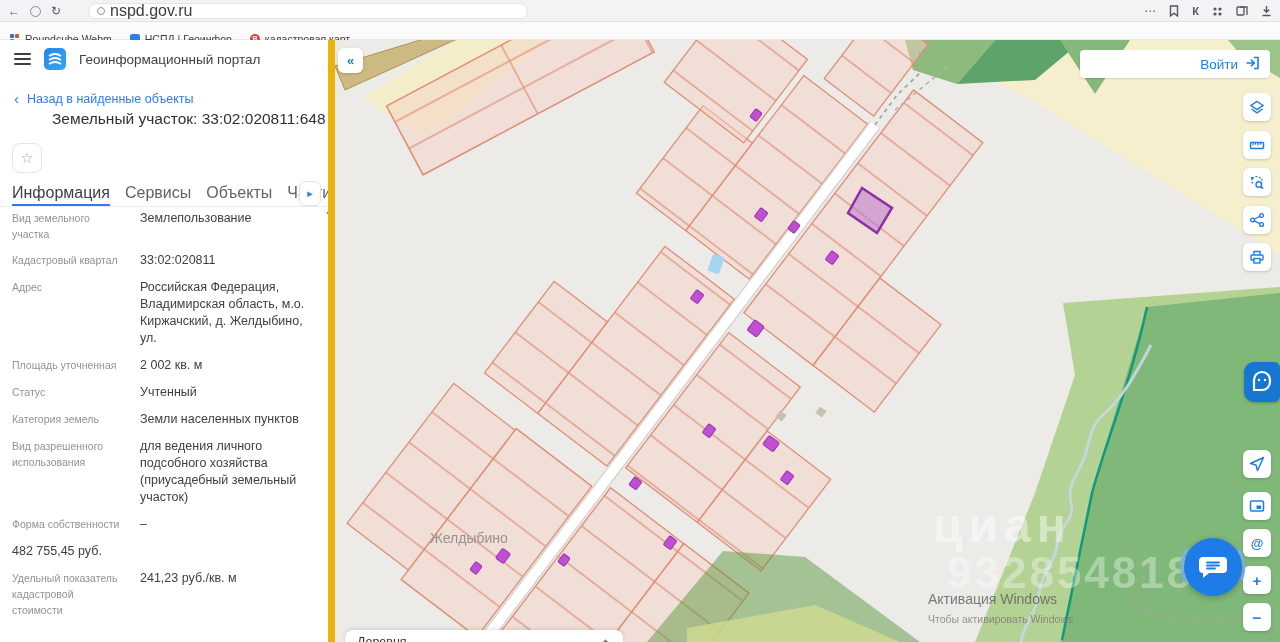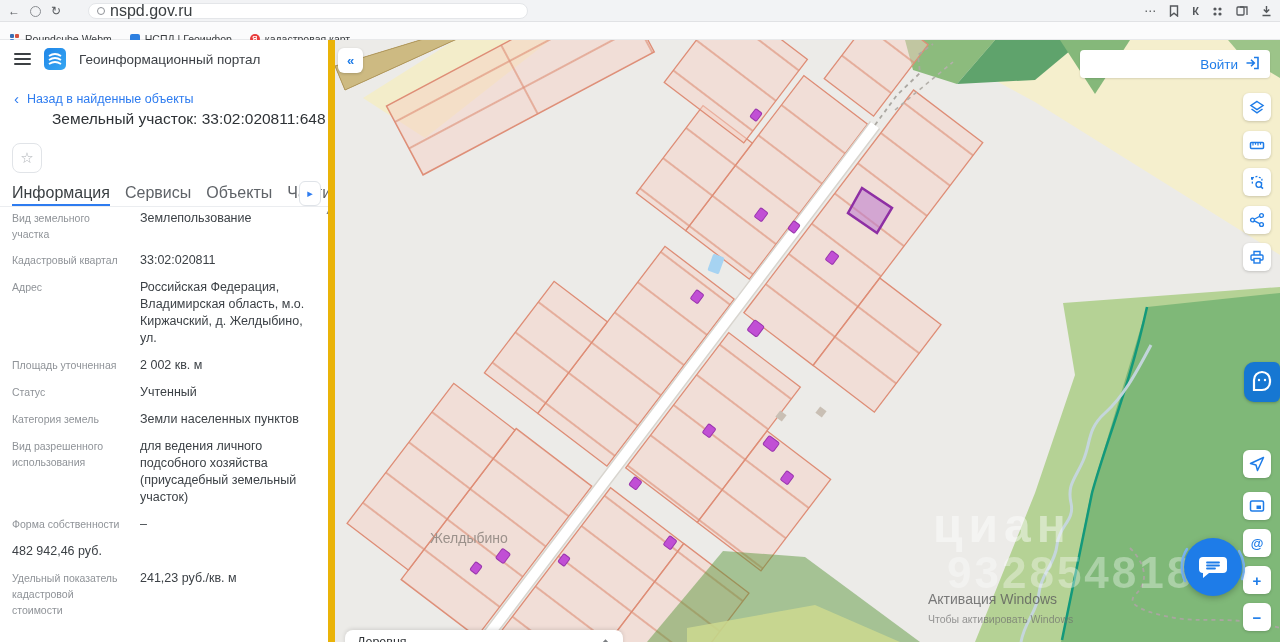--- a/index.html
+++ b/index.html
@@ -380,21 +380,21 @@
         </div>
       <div class="frow">
           <div class="flabel">Вид разрешенного использования</div>
           <div class="fvalue">для ведения личного подсобного хозяйства (приусадебный земельный участок)</div>
         </div>
       <div class="frow">
           <div class="flabel">Форма собственности</div>
           <div class="fvalue">–</div>
         </div>
       <div class="frow">
-          <div class="fvalue">482 942,46 руб.</div>
+          <div class="fvalue">482 755,45 руб.</div>
         </div>
       <div class="frow">
           <div class="flabel">Удельный показатель кадастровой стоимости</div>
           <div class="fvalue">241,23 руб./кв. м</div>
         </div>
     </div>
 
     <div class="scroll-up">▲</div>
     <div class="scroll-thumb"></div>
   </div>

